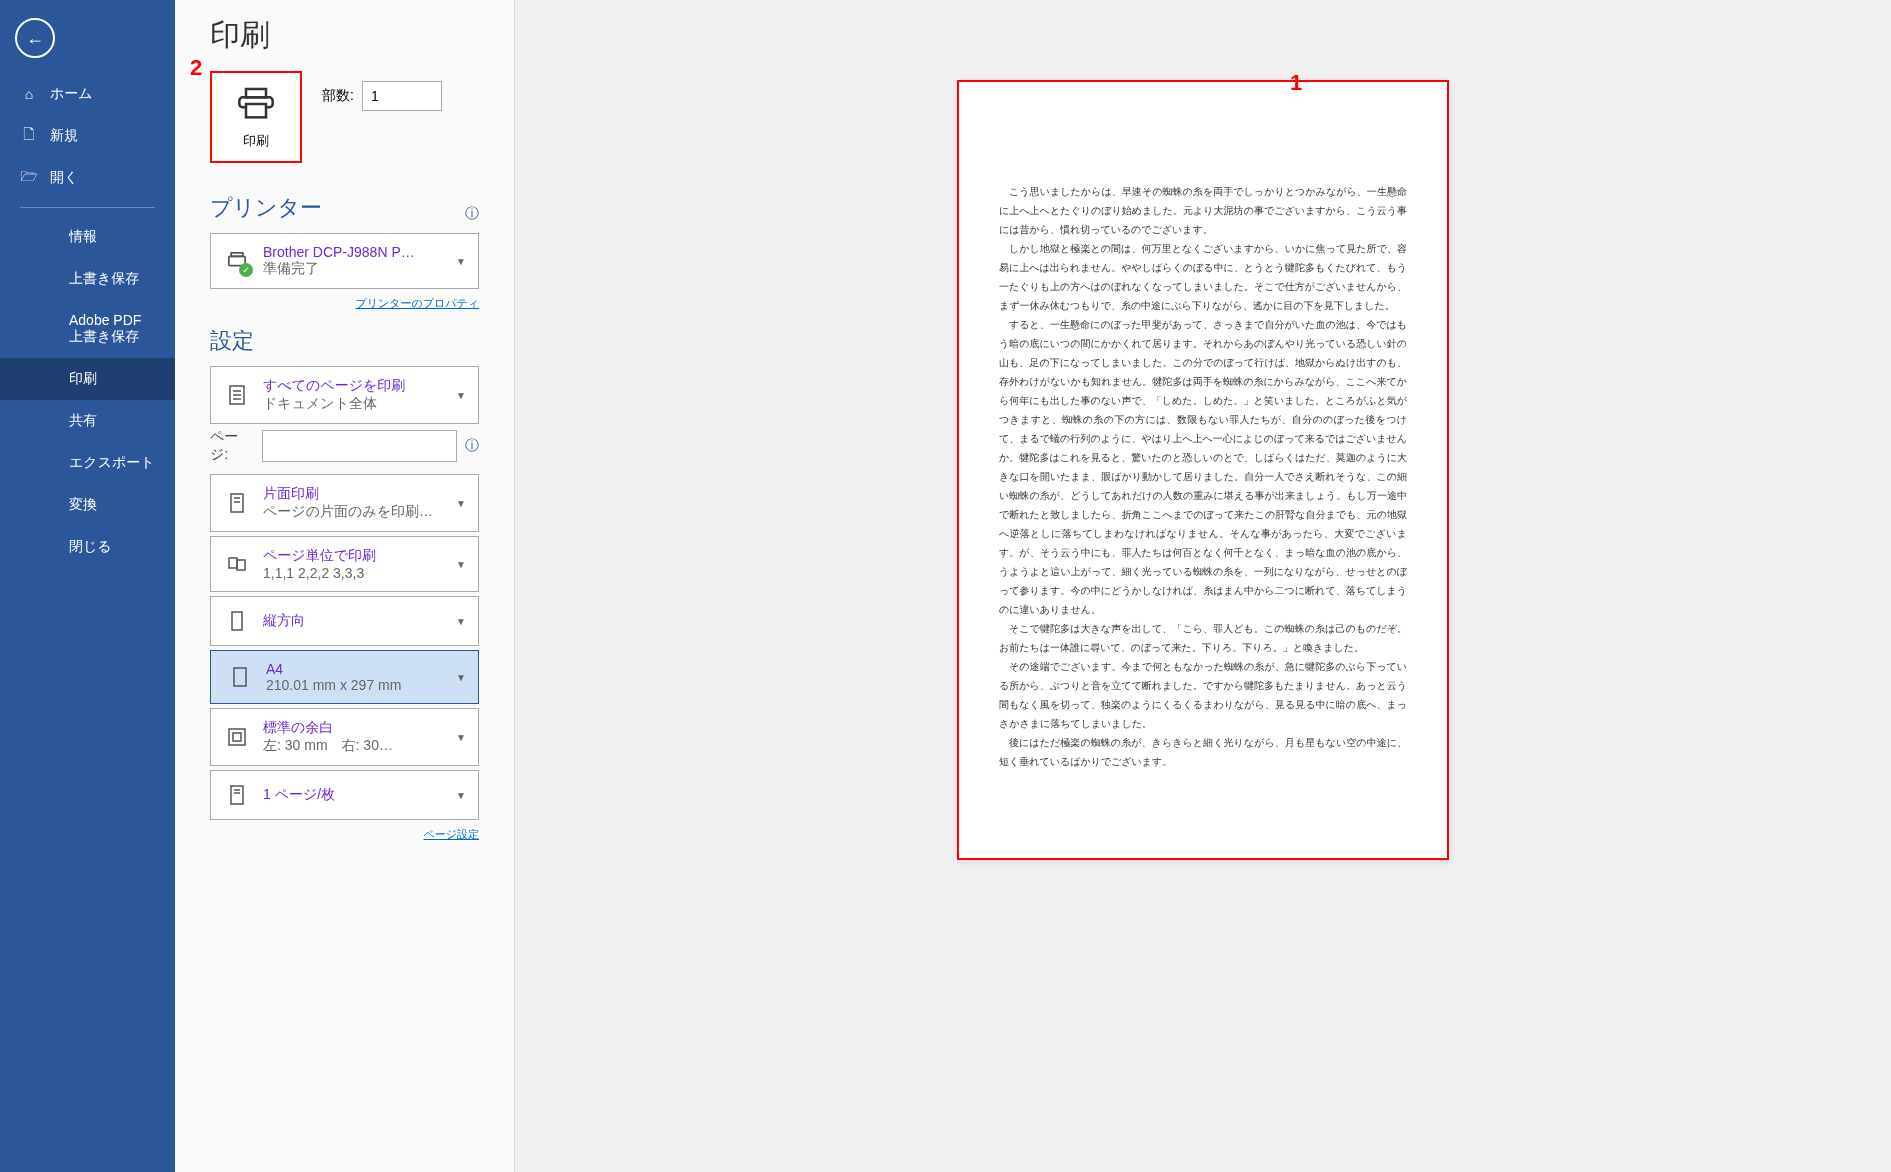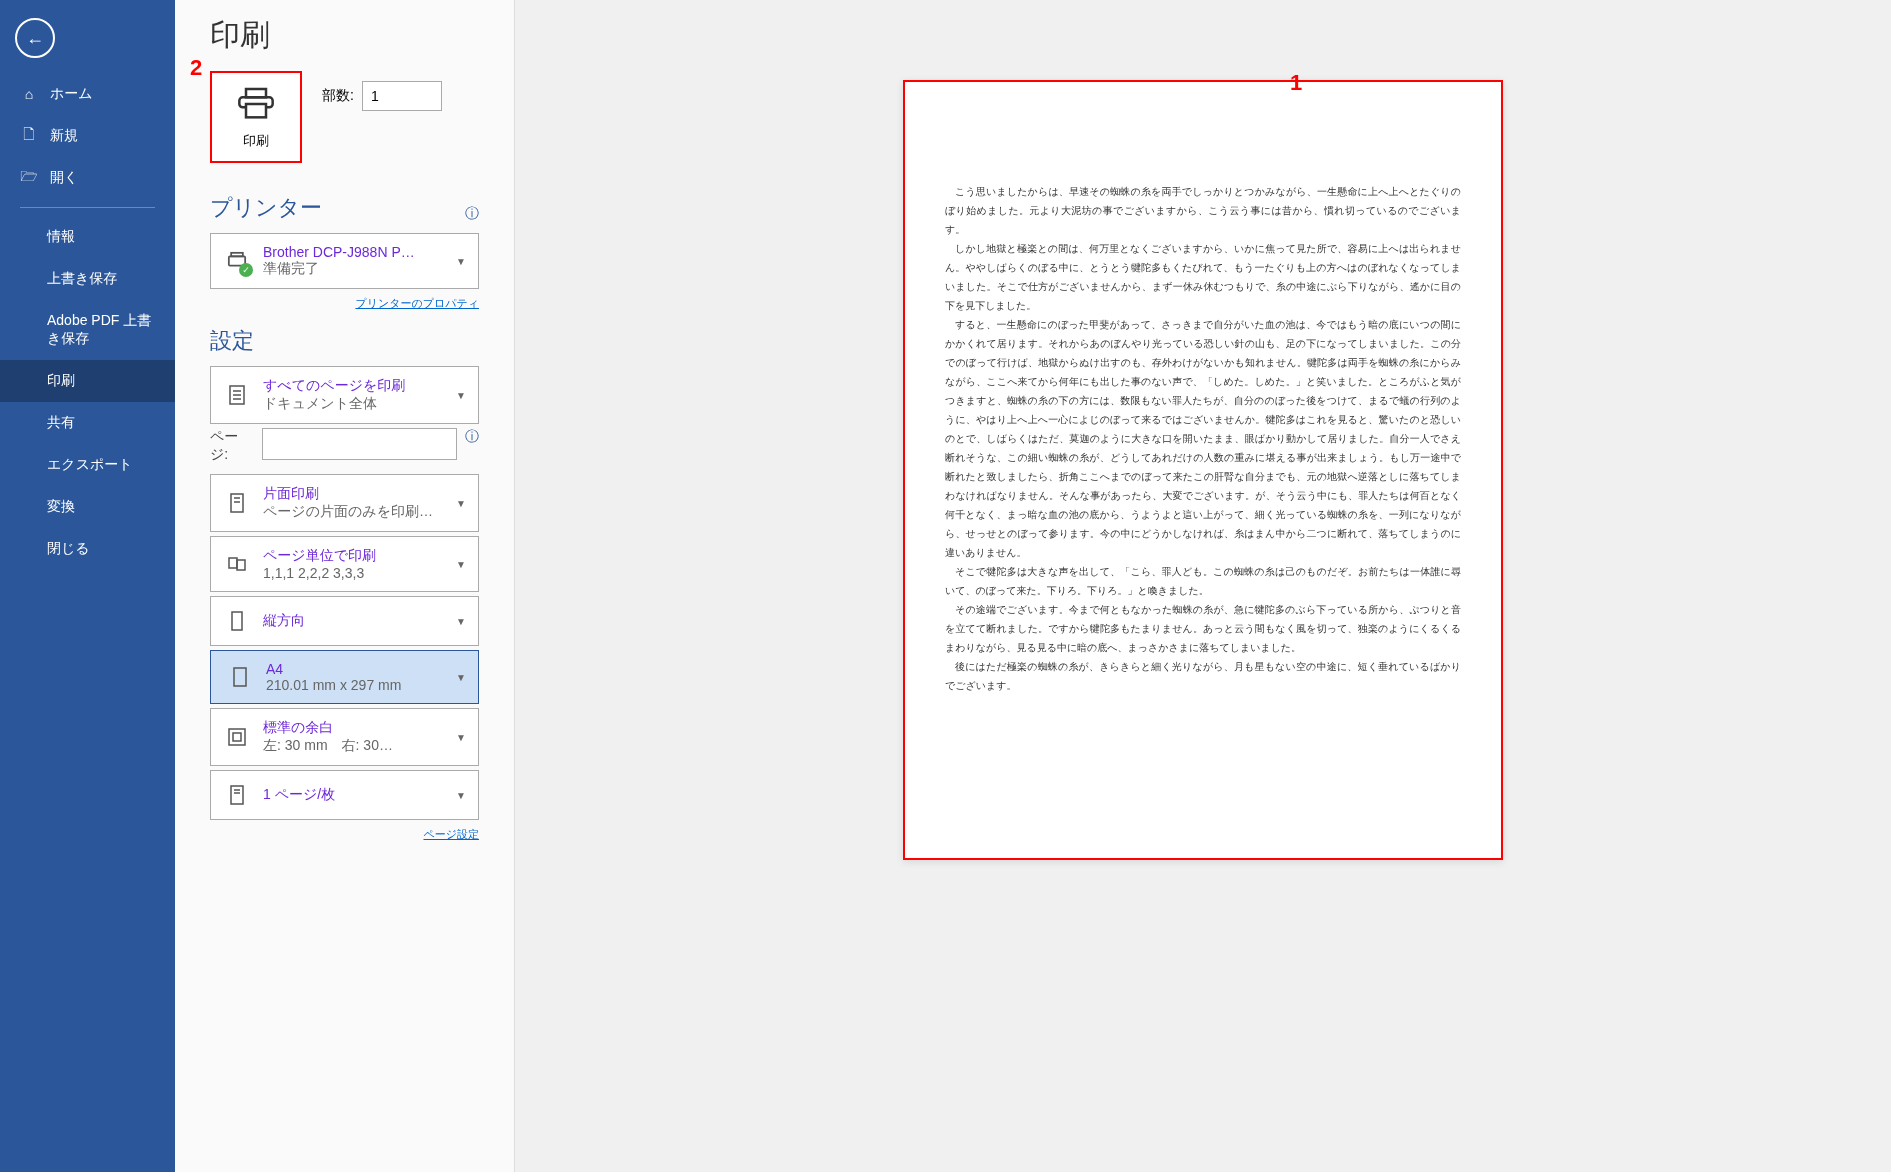--- a/index.html
+++ b/index.html
@@ -7,21 +7,21 @@
     .container { display: flex; width: 1891px; height: 1172px; }
     
     .sidebar { width: 175px; background: #2b579a; color: white; display: flex; flex-direction: column; padding-top: 10px; }
     .back-btn { width: 40px; height: 40px; border: 2px solid white; border-radius: 50%; margin: 8px 15px 15px; display: flex; align-items: center; justify-content: center; cursor: pointer; }
     .back-arrow { color: white; font-size: 18px; }
     
     .nav-item { padding: 12px 20px; display: flex; align-items: center; gap: 12px; cursor: pointer; font-size: 14px; }
     .nav-item.active { background: #1e3f6f; }
     .nav-divider { border-top: 1px solid rgba(255,255,255,0.3); margin: 8px 20px; }
     .nav-icon { width: 18px; height: 18px; display: flex; align-items: center; justify-content: center; }
-    .nav-sub { padding-left: 47px; }
+    .nav-sub { padding-left: 69px; }
     
     .main { flex: 1; display: flex; background: #fafafa; }
     .settings-panel { width: 340px; padding: 15px 35px; border-right: 1px solid #ddd; overflow-y: auto; background: #fafafa; }
     .page-title { font-size: 30px; font-weight: 300; color: #333; margin-bottom: 15px; }
     
     .print-row { display: flex; align-items: flex-start; gap: 20px; margin-bottom: 30px; }
     .print-button { width: 92px; height: 92px; border: 2px solid #ff0000; background: white; display: flex; flex-direction: column; align-items: center; justify-content: center; gap: 8px; cursor: pointer; }
     .printer-icon { width: 40px; height: 40px; }
     .print-btn-label { font-size: 13px; }
     
@@ -36,29 +36,29 @@
     .dropdown-box.selected { background: #cde0f5; border-color: #2b579a; padding-left: 15px; }
     .dropdown-icon { width: 28px; height: 28px; flex-shrink: 0; display: flex; align-items: center; justify-content: center; }
     .dropdown-content { flex: 1; min-width: 0; }
     .dropdown-title { font-size: 14px; color: #6d28d9; white-space: nowrap; overflow: hidden; text-overflow: ellipsis; }
     .dropdown-sub { font-size: 14px; color: #666; white-space: nowrap; overflow: hidden; text-overflow: ellipsis; }
     .dropdown-caret { color: #666; font-size: 10px; }
     
     .link-right { text-align: right; margin-bottom: 15px; }
     .link-right a { color: #0066cc; font-size: 11px; text-decoration: underline; cursor: pointer; }
     
-    .page-input-row { display: flex; align-items: flex-start; gap: 8px; margin-bottom: 10px; }
+    .page-input-row { display: flex; align-items: center; gap: 8px; margin-bottom: 10px; }
     .page-input-label { font-size: 14px; color: #444; }
     .page-input { flex: 1; height: 32px; border: 1px solid #aaa; padding: 0 8px; }
     
     .status-icon { position: relative; }
     .check-badge { position: absolute; bottom: -2px; right: -2px; width: 14px; height: 14px; background: #4CAF50; border-radius: 50%; display: flex; align-items: center; justify-content: center; color: white; font-size: 9px; }
     
     .preview-area { flex: 1; display: flex; justify-content: center; align-items: flex-start; padding-top: 80px; background: #f0f0f0; }
-    .preview-page { width: 600px; height: 780px; background: white; border: 2px solid #ff0000; padding: 100px 40px 40px; box-shadow: 0 2px 8px rgba(0,0,0,0.1); }
+    .preview-page { width: 492px; height: 780px; background: white; border: 2px solid #ff0000; padding: 100px 40px 40px; box-shadow: 0 2px 8px rgba(0,0,0,0.1); }
     .preview-text { font-family: "Yu Mincho", serif; font-size: 10px; line-height: 1.9; color: #333; text-align: justify; }
     .preview-text p { text-indent: 1em; margin-bottom: 0; }
     
     .marker { position: absolute; color: #ff0000; font-size: 22px; font-weight: bold; }
     .marker-1 { left: 775px; top: 70px; }
     .marker-2 { left: 190px; top: 55px; }
     .preview-wrap { position: relative; flex: 1; display: flex; }
   </style>
 </head>
 <body>

